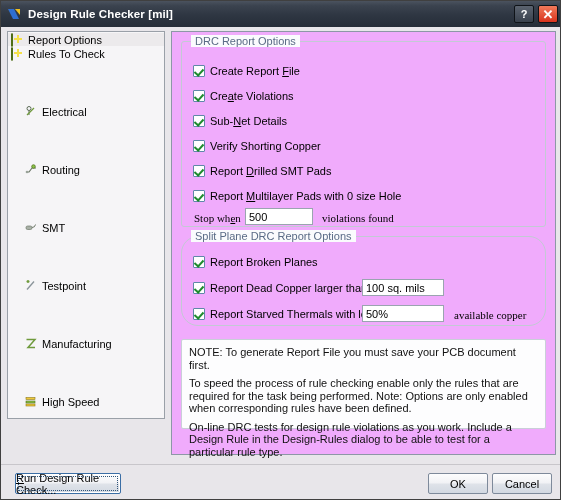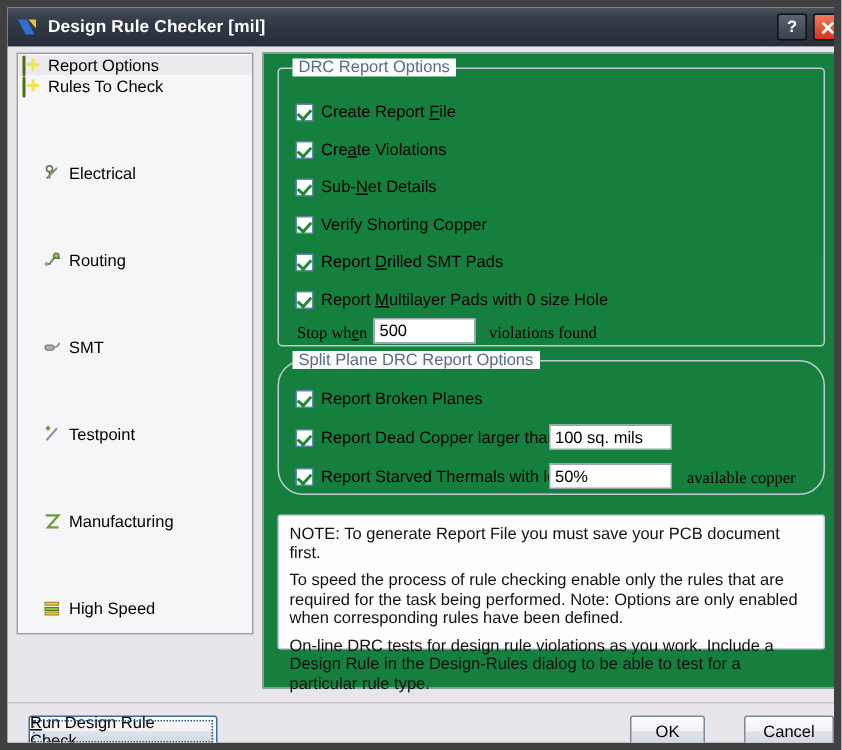--- a/index.html
+++ b/index.html
@@ -11,21 +11,21 @@
     font-family: "Liberation Sans", sans-serif;
     font-size: 11px;
     color: #000000;
   }
   #dialog {
     position: relative;
     width: 561px;
     height: 500px;
     box-sizing: border-box;
     background: #e8e6ea;
-    border: 5px solid #404040;
+    border: 1px solid #404040;
     overflow: hidden;
   }
 
   
   #titlebar {
     position: absolute;
     left: 0; top: 0;
     width: 561px;
     height: 26px;
     background: linear-gradient(to bottom, #4b535f 0%, #3b434f 18%, #2e3642 55%, #262d38 100%);
@@ -131,21 +131,21 @@
     width: 2px; height: 8px;
     background: #f5e14a;
   }
 
   
   #main-panel {
     position: absolute;
     left: 170px; top: 4px;
     width: 385px;
     height: 424px;
-    background: #15803d;
+    background: #f0abfc;
     border: 1px solid #8d97a6;
     box-sizing: border-box;
   }
   .groupbox {
     position: absolute;
     border: 1px solid #c3c9d4;
     border-radius: 3px;
     box-sizing: border-box;
     background: transparent;
   }
@@ -453,21 +453,21 @@
       <div id="note-box">
         <p>NOTE: To generate Report File you must save your PCB document first.</p>
         <p>To speed the process of rule checking enable only the rules that are required for the task being performed.  Note: Options are only enabled when corresponding rules have been defined.</p>
         <p class="tight">On-line DRC tests for design rule violations as you work. Include a Design Rule in the Design-Rules dialog to be able to test for a particular rule  type.</p>
       </div>
 
     </div>
   </div>
 
   <div id="footer">
-    <div class="btn focused" style="left:14px; top:8px; width:126px;">
+    <div class="btn focused" style="left:14px; top:8px; width:106px;">
       <span class="focus-ring"></span>
       <span><u>R</u><span>un Design Rule Check...</span></span>
     </div>
-    <div class="btn" style="left:415px; top:8px; width:50px;">OK</div>
+    <div class="btn" style="left:427px; top:8px; width:60px;">OK</div>
     <div class="btn" style="left:491px; top:8px; width:60px;">Cancel</div>
   </div>
 
 </div>
 
 </body></html>

